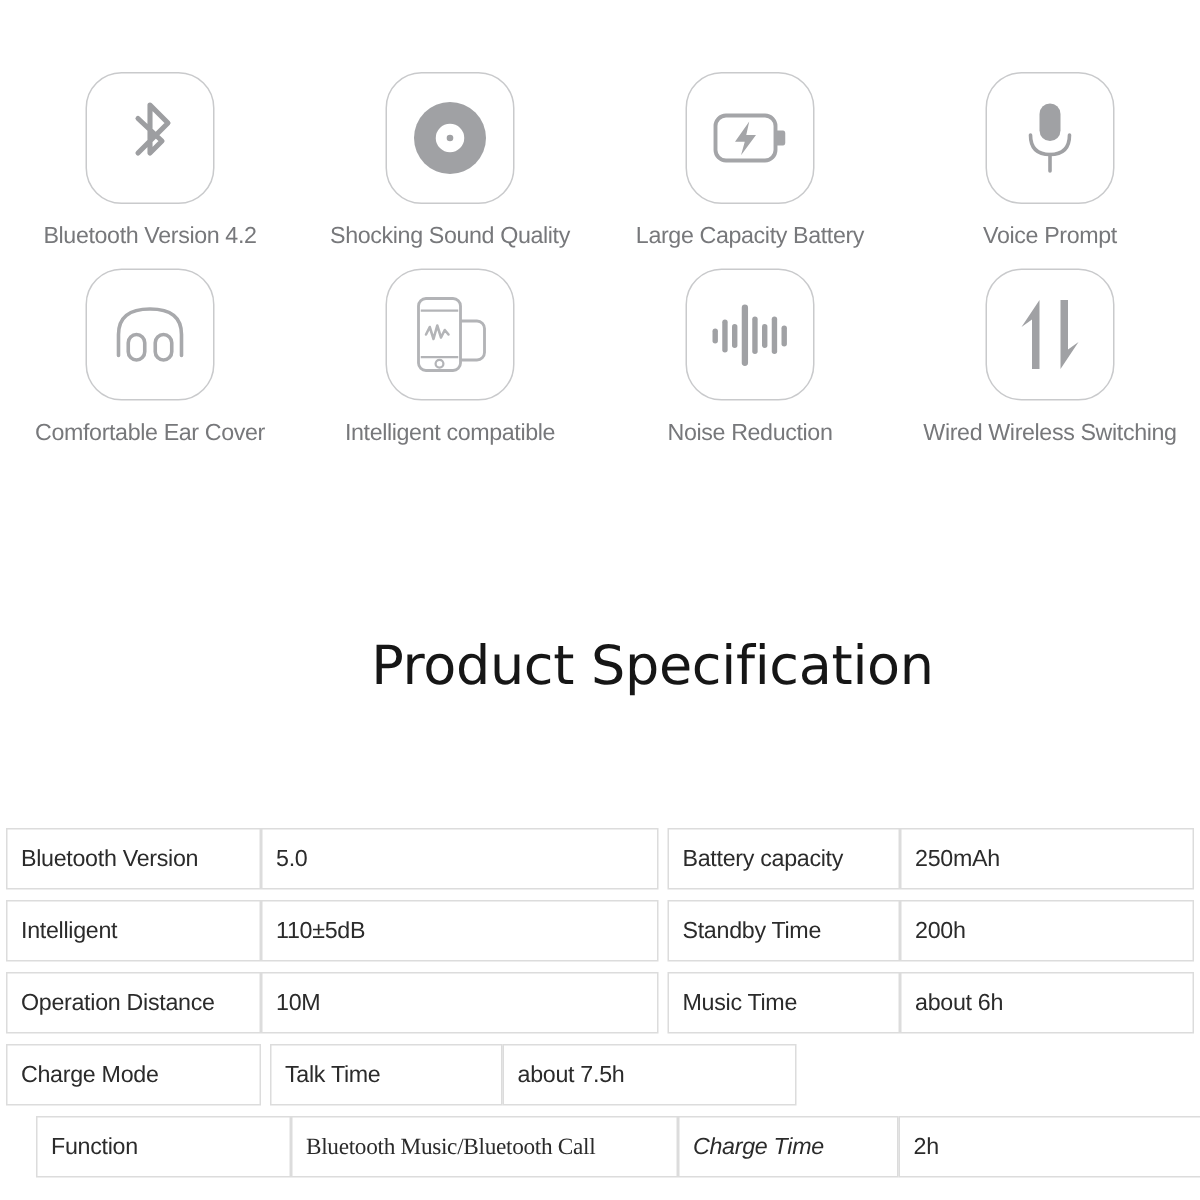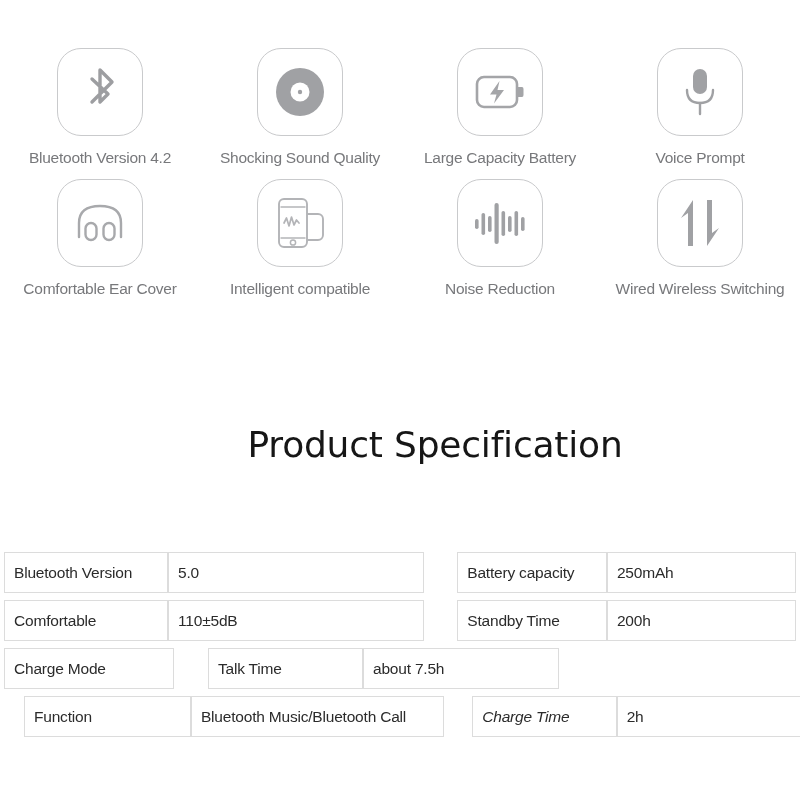--- a/index.html
+++ b/index.html
@@ -106,25 +106,25 @@
   }
   .cell.value {
     padding-left: 9px;
     border-left: 1px solid #dcdcdc;
   }
   
   .c-l1 { width: 170px; }
   .c-v1 { width: 265px; }
   .spacer-a { width: 6px; }
   
-  .c-l2 { width: 155px; margin-left: 28px; }
+  .c-l2 { width: 155px; }
   .c-v2 { width: 196px; text-align: center; }
 
   
-  .spec-row.last .c-v1 { width: 258px; }
+  .spec-row.last .c-v1 { width: 258px; font-family: Liberation Serif, serif; }
   .spec-row.last .spacer-a { width: 0px; }
   .spec-row.last .c-l2 { width: 147px; font-style: italic; }
   .spec-row.last .c-v2 { width: 203px; }
 </style>
 </head>
 <body>
 
 <div class="features">
 
   <div class="feature-row row-1">
@@ -253,27 +253,34 @@
 
   <div class="spec-row">
     <div class="cell label c-l1">Bluetooth Version</div>
     <div class="cell value c-v1">5.0</div>
     <div class="spacer-a"></div>
     <div class="cell label c-l2">Battery capacity</div>
     <div class="cell value c-v2">250mAh</div>
   </div>
 
   <div class="spec-row">
-    <div class="cell label c-l1">Comfortable</div>
+    <div class="cell label c-l1">Intelligent</div>
     <div class="cell value c-v1">110±5dB</div>
     <div class="spacer-a"></div>
     <div class="cell label c-l2">Standby Time</div>
     <div class="cell value c-v2">200h</div>
   </div>
 
+  <div class="spec-row">
+    <div class="cell label c-l1">Operation Distance</div>
+    <div class="cell value c-v1">10M</div>
+    <div class="spacer-a"></div>
+    <div class="cell label c-l2">Music Time</div>
+    <div class="cell value c-v2">about 6h</div>
+  </div>
 
   <div class="spec-row">
     <div class="cell label c-l1">Charge Mode</div>
     <div class="spacer-a"></div>
     <div class="cell label c-l2">Talk Time</div>
     <div class="cell value c-v2">about 7.5h</div>
   </div>
 
   <div class="spec-row last">
     <div class="cell label c-l1">Function</div>

